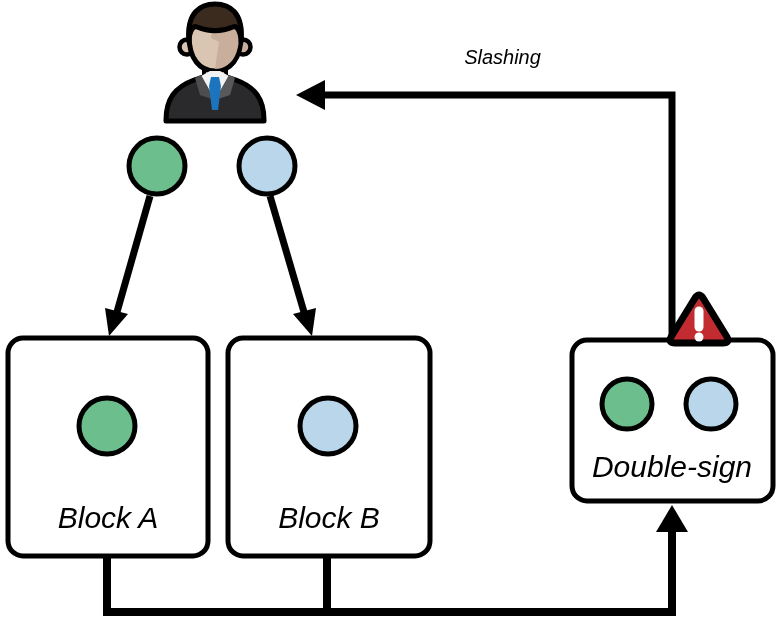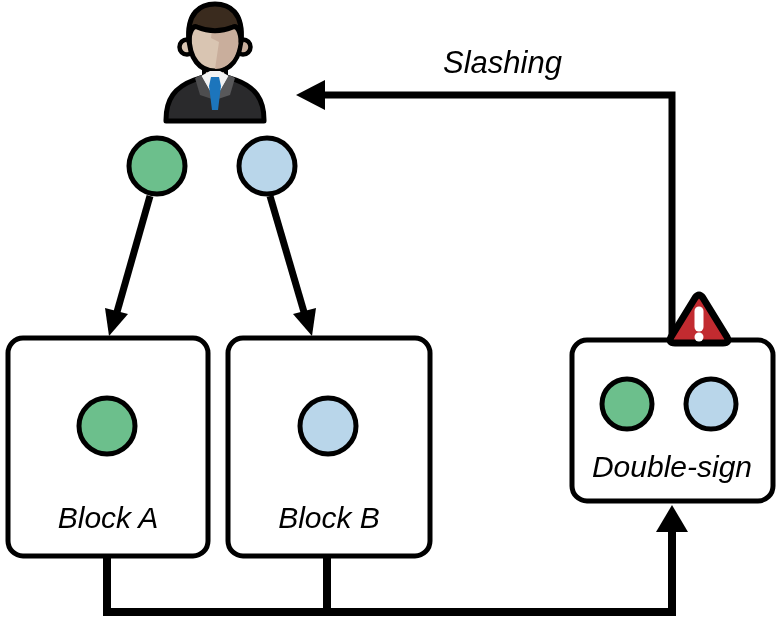--- a/index.html
+++ b/index.html
@@ -27,21 +27,21 @@
     text-align: center;
     color: #000000;
     line-height: 1.1;
     white-space: nowrap;
     font-style: italic;
   }
   .label-slashing {
     left: 400px;
     top: 46px;
     width: 205px;
-    font-size: 31px;
+    font-size: 20px;
     font-style: italic;
   }
   .label-block-a {
     left: 8px;
     top: 501px;
     width: 200px;
     font-size: 30px;
   }
   .label-block-b {
     left: 228px;

